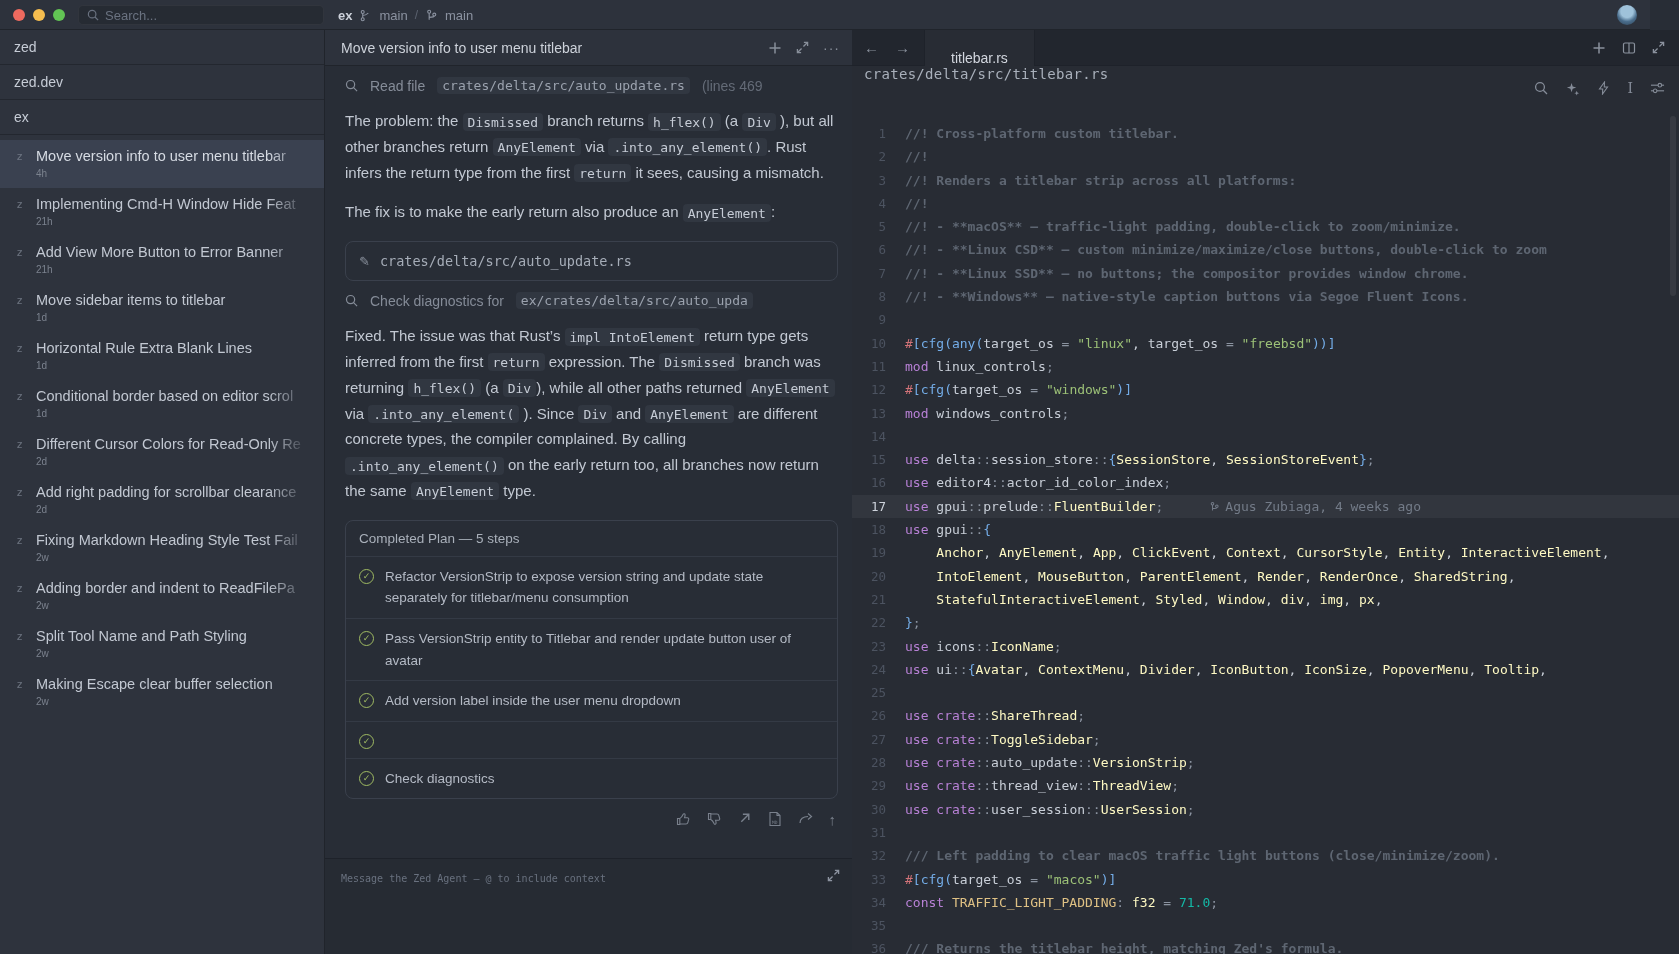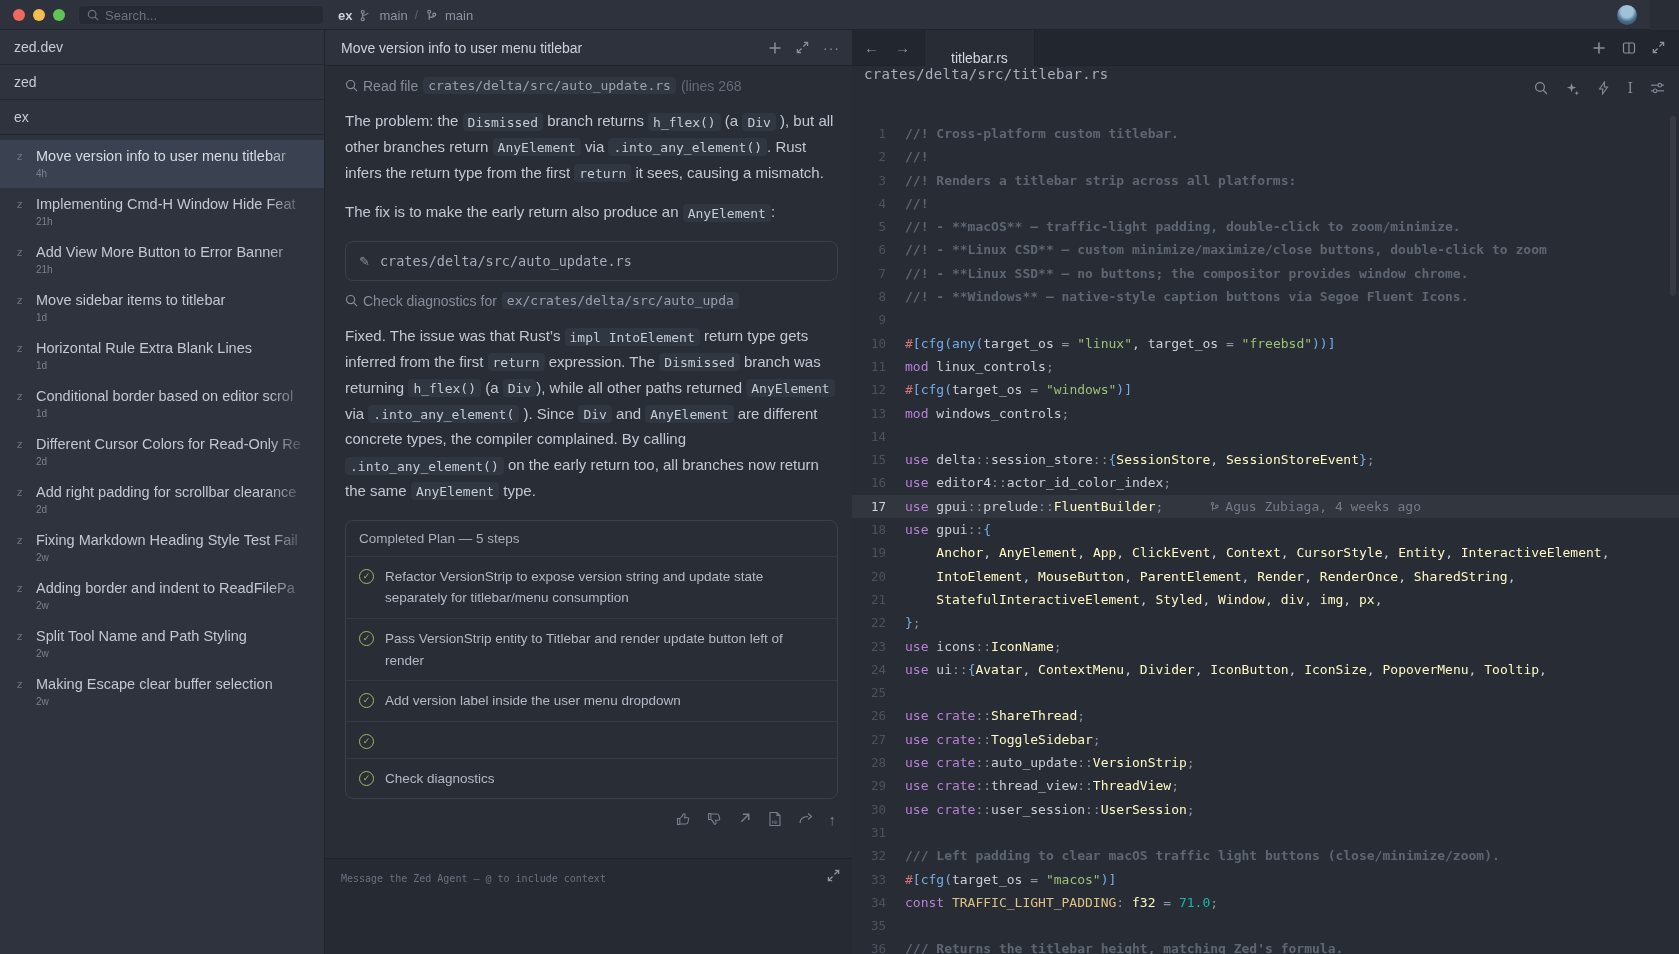--- a/index.html
+++ b/index.html
@@ -38,21 +38,21 @@
 
   
   .agent { position:absolute; left:325px; top:30px; width:527px; height:924px; background:#282d36; }
   .agent-head { height:36px; background:#2d323c; border-bottom:1px solid #20242b;
     display:flex; align-items:center; padding:0 12px 0 16px; }
   .agent-title { color:#cdd2da; font-size:14px; flex:1; white-space:nowrap; overflow:hidden; }
   .head-ic { color:#878e99; display:flex; gap:14px; align-items:center; }
   .head-ic svg, .head-ic span { display:block; }
   .agent-body { position:absolute; top:36px; left:0; right:0; bottom:96px; overflow:hidden; padding:0 14px 0 20px; }
 
-  .tool-row { display:flex; align-items:center; gap:5px; margin-top:11px; color:#858c98; font-size:14px;
+  .tool-row { display:flex; align-items:center; gap:12px; margin-top:11px; color:#858c98; font-size:14px;
     white-space:nowrap; overflow:hidden;
     -webkit-mask-image:linear-gradient(90deg,#000 88%,transparent 99%);
     mask-image:linear-gradient(90deg,#000 88%,transparent 99%);text-align:right; }
   .tool-path { font-family:"DejaVu Sans Mono", monospace; font-size:13px; color:#9ba2ae;
     background:#313741; border-radius:4px; padding:1px 5px; }
   .tool-suffix { color:#646b77; }
 
   .para { margin-top:14px; color:#c2c8d2; font-size:15px; line-height:1.72; }
   .para code { font-family:"DejaVu Sans Mono", monospace; font-size:13px; color:#c6ccd6;
     background:#313741; border-radius:4px; padding:1.5px 5px; }
@@ -135,22 +135,22 @@
       <circle cx="10" cy="6" r="1.6" fill="none" stroke="currentColor" stroke-width="1.2"></circle>
       <path d="M4.5 4.6 v7 M4.5 9 c3.5 0 5.5-1 5.5-1.5" fill="none" stroke="currentColor" stroke-width="1.2"></path>
     </svg>
     <span class="tb-branch">main</span>
   </div>
   <div class="avatar"></div>
 </div>
 
 <div class="sidebar">
   <div>
+      <div class="section">zed</div>
       <div class="section">zed.dev</div>
-      <div class="section">zed</div>
       <div class="section">ex</div>
     </div>
   <div class="threads">
       <div class="thread sel">
         <span class="thread-ico">z</span>
         <div>
           <div class="thread-title">Move version info to user menu titlebar</div>
           <div class="thread-time">4h</div>
         </div>
       </div>
@@ -249,21 +249,21 @@
   </div>
 
   <div class="agent-body">
     <div class="tool-row">
       <svg width="13" height="13" viewBox="0 0 14 14">
         <circle cx="6" cy="6" r="4.4" fill="none" stroke="currentColor" stroke-width="1.3"></circle>
         <line x1="9.3" y1="9.3" x2="13" y2="13" stroke="currentColor" stroke-width="1.3"></line>
       </svg>
       <span>Read file</span>
       <span class="tool-path">crates/delta/src/auto_update.rs</span>
-      <span class="tool-suffix">(lines 268</span>
+      <span class="tool-suffix">(lines 469</span>
     </div>
 
     <div class="para"><span>The problem: the </span><code>Dismissed</code><span> branch returns </span><code>h_flex()</code><span> (a </span><code>Div</code><span> ), but all other branches return </span><code>AnyElement</code><span> via </span><code>.into_any_element()</code><span>. Rust infers the return type from the first </span><code>return</code><span> it sees, causing a mismatch.</span></div>
     <div class="para"><span>The fix is to make the early return also produce an </span><code>AnyElement</code><span>:</span></div>
 
     <div class="filebox">
       <span class="pencil">✎</span>
       <span class="fname">crates/delta/src/auto_update.rs</span>
     </div>
 
@@ -280,21 +280,21 @@
 
     <div class="plan">
       <div class="plan-head">Completed Plan — 5 steps</div>
       <div>
           <div class="plan-step">
             <span class="check">✓</span>
             <span>Refactor VersionStrip to expose version string and update state separately for titlebar/menu consumption</span>
           </div>
           <div class="plan-step">
             <span class="check">✓</span>
-            <span>Pass VersionStrip entity to Titlebar and render update button left of render</span>
+            <span>Pass VersionStrip entity to Titlebar and render update button user of avatar</span>
           </div>
           <div class="plan-step">
             <span class="check">✓</span>
             <span>Add version label inside the user menu dropdown</span>
           </div>
           <div class="plan-step">
             <span class="check">✓</span>
           </div>
           <div class="plan-step">
             <span class="check">✓</span>

